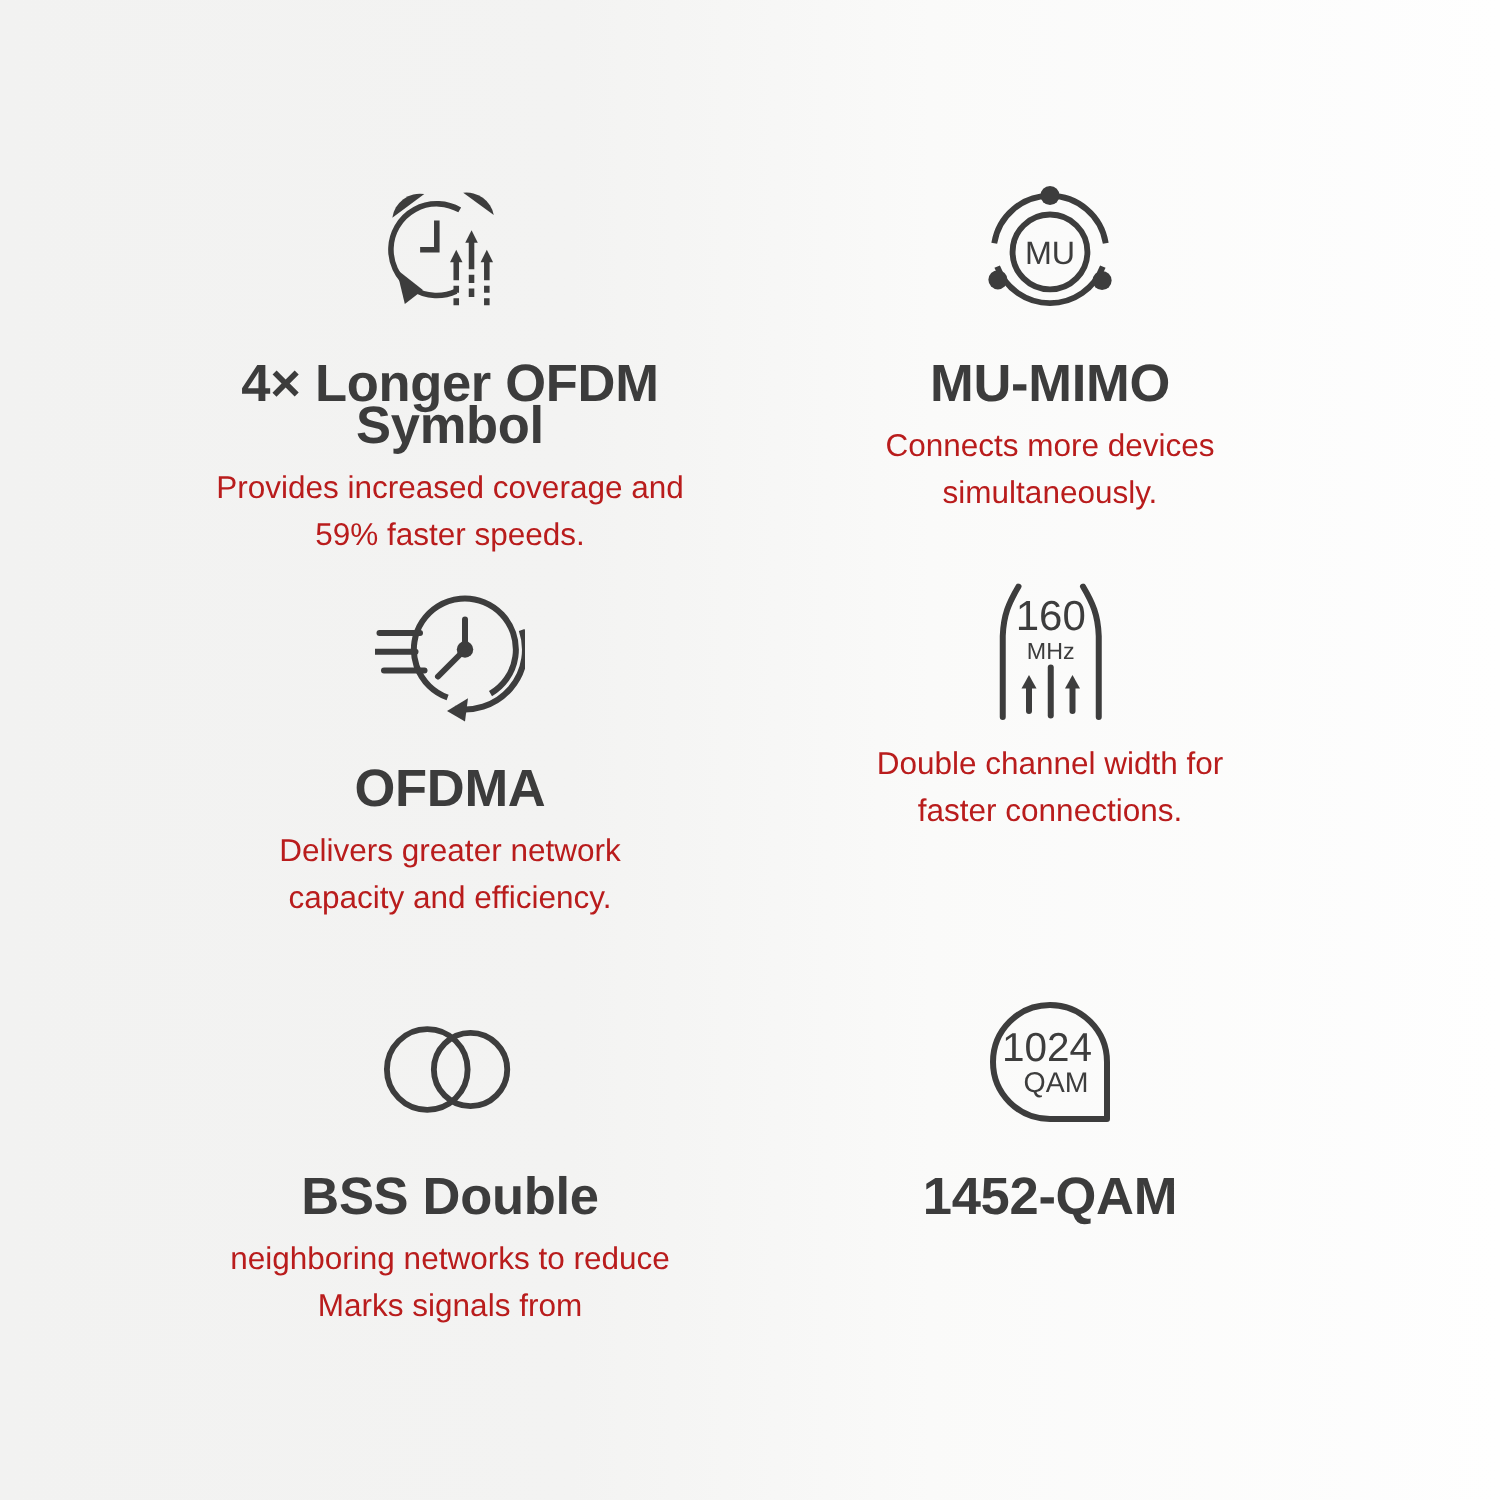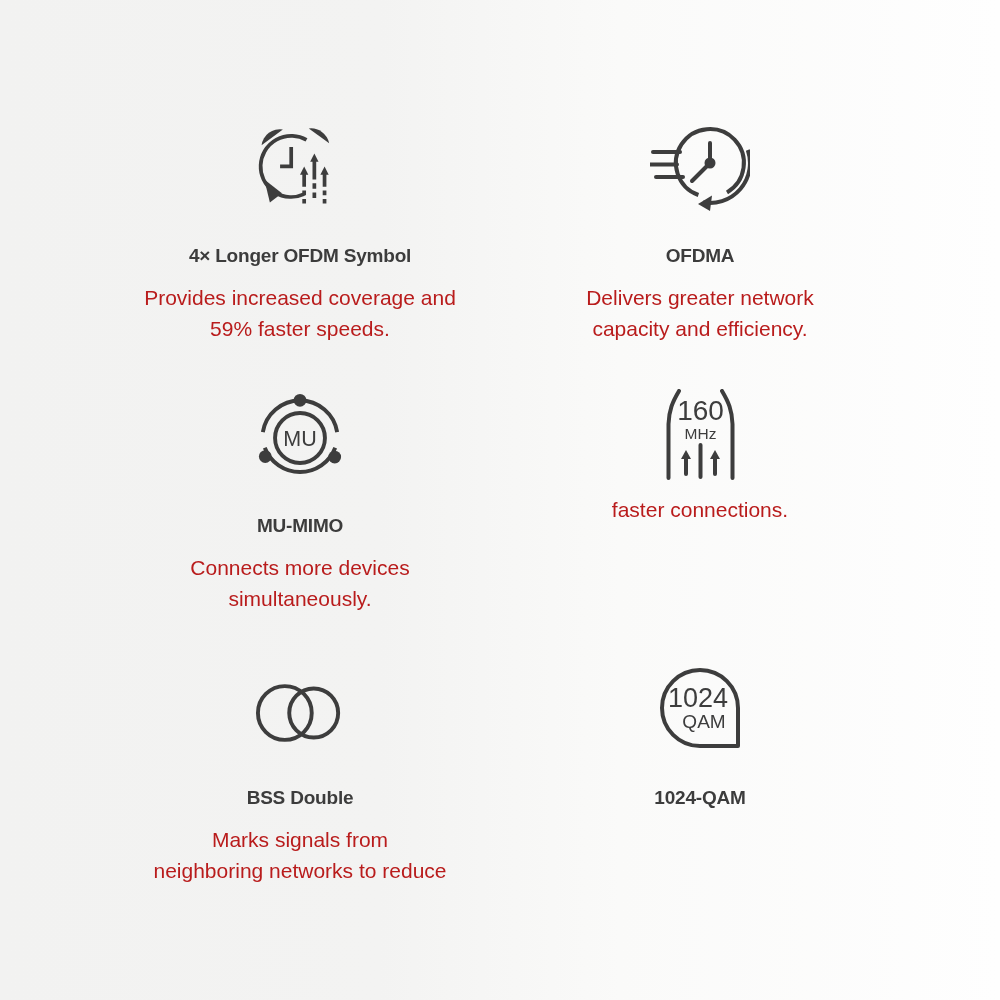--- a/index.html
+++ b/index.html
@@ -20,21 +20,21 @@
     display: flex; flex-direction: column; align-items: center;
     text-align: center;
   }
   .icon-box {
     height: 92px; display: flex; align-items: flex-end; justify-content: center;
   }
   .icon-box svg { display: block; }
   .icon-box.short svg { margin-bottom: 9px; }
   .title {
     margin: 30px 0 0 0;
-    font-size: 19px; line-height: 28px; font-weight: bold;
+    font-size: 35px; line-height: 28px; font-weight: bold;
     color: #3c3c3c; letter-spacing: -0.2px;
   }
   .desc {
     margin: 12px 0 0 0;
     font-size: 21px; line-height: 31px; font-weight: normal;
     color: #b91c1c;
   }
   .desc span { display: block; }
   .ic { stroke: #3d3d3d; fill: none; stroke-width: 4; }
   .ic-fill { fill: #3d3d3d; stroke: none; }
@@ -67,20 +67,39 @@
     </div>
     <h3 class="title">4× Longer OFDM Symbol</h3>
     <p class="desc">
       <span>Provides increased coverage and</span>
       <span>59% faster speeds.</span>
     </p>
   </div>
 
   <div class="cell">
     <div class="icon-box">
+      <svg width="90" height="90" viewBox="0 0 92 92">
+        <circle class="ic" cx="46" cy="47" r="25.5"></circle>
+        <text class="ic-txt" x="46" y="55" font-size="22">MU</text>
+        <path class="ic" d="M 8,41 A 38.5 38.5 0 0 1 84,41"></path>
+        <path class="ic" d="M 10,57 A 38.5 38.5 0 0 0 82,57"></path>
+        <circle class="ic-fill" cx="46" cy="8.5" r="6.5"></circle>
+        <circle class="ic-fill" cx="10.5" cy="66" r="6.5"></circle>
+        <circle class="ic-fill" cx="81.5" cy="66.5" r="6.5"></circle>
+      </svg>
+    </div>
+    <h3 class="title">MU-MIMO</h3>
+    <p class="desc">
+      <span>Connects more devices</span>
+      <span>simultaneously.</span>
+    </p>
+  </div>
+
+  <div class="cell">
+    <div class="icon-box">
       <svg width="100" height="95" viewBox="0 0 100 95">
         <path class="ic" d="M 48.4,78 A 34 34 0 1 1 77,75.4"></path>
         <path class="ic" d="M 97.8,33 A 40 40 0 0 1 53,85.4"></path>
         <polygon class="ic-fill" points="48,87 62,78.5 60,94"></polygon>
         <circle class="ic-fill" cx="60" cy="46" r="5.5"></circle>
         <line class="ic" x1="60" y1="46" x2="60" y2="26" stroke-width="4.5" stroke-linecap="round"></line>
         <line class="ic" x1="60" y1="46" x2="42" y2="64" stroke-width="4.5" stroke-linecap="round"></line>
         <line class="ic" x1="3" y1="35" x2="30" y2="35" stroke-width="4.5" stroke-linecap="round"></line>
         <line class="ic" x1="0" y1="47.5" x2="27" y2="47.5" stroke-width="4.5" stroke-linecap="round"></line>
         <line class="ic" x1="6" y1="60" x2="33" y2="60" stroke-width="4.5" stroke-linecap="round"></line>
@@ -88,76 +107,58 @@
     </div>
     <h3 class="title">OFDMA</h3>
     <p class="desc">
       <span>Delivers greater network</span>
       <span>capacity and efficiency.</span>
     </p>
   </div>
 
   <div class="cell">
     <div class="icon-box">
-      <svg width="90" height="90" viewBox="0 0 92 92">
-        <circle class="ic" cx="46" cy="47" r="25.5"></circle>
-        <text class="ic-txt" x="46" y="55" font-size="22">MU</text>
-        <path class="ic" d="M 8,41 A 38.5 38.5 0 0 1 84,41"></path>
-        <path class="ic" d="M 10,57 A 38.5 38.5 0 0 0 82,57"></path>
-        <circle class="ic-fill" cx="46" cy="8.5" r="6.5"></circle>
-        <circle class="ic-fill" cx="10.5" cy="66" r="6.5"></circle>
-        <circle class="ic-fill" cx="81.5" cy="66.5" r="6.5"></circle>
-      </svg>
-    </div>
-    <h3 class="title">MU-MIMO</h3>
-    <p class="desc">
-      <span>Connects more devices</span>
-      <span>simultaneously.</span>
-    </p>
-  </div>
-
-  <div class="cell">
-    <div class="icon-box">
       <svg width="95" height="93" viewBox="0 0 95 93">
         <path class="ic" d="M 26,2 C 19.5,13 16,21 15.5,35 L 15.5,89" stroke-width="4.5" stroke-linecap="round"></path>
         <path class="ic" d="M 69,2 C 75.5,13 79,21 79.5,35 L 79.5,89" stroke-width="4.5" stroke-linecap="round"></path>
         <text class="ic-txt" x="47.5" y="31" font-size="28">160</text>
         <text class="ic-txt" x="47.5" y="50" font-size="15.5">MHz</text>
         <line class="ic" x1="47.5" y1="56" x2="47.5" y2="88" stroke-linecap="round"></line>
         <polygon class="ic-fill" points="33,61 28,70 38,70"></polygon>
         <line class="ic" x1="33" y1="69" x2="33" y2="85" stroke-linecap="round"></line>
         <polygon class="ic-fill" points="62,61 57,70 67,70"></polygon>
         <line class="ic" x1="62" y1="69" x2="62" y2="85" stroke-linecap="round"></line>
       </svg>
     </div>
     <p class="desc">
+      <span>Double channel width for</span>
       <span>faster connections.</span>
     </p>
   </div>
 
   <div class="cell">
     <div class="icon-box short">
       <svg width="90" height="64" viewBox="0 0 92 64">
         <circle class="ic" cx="30.5" cy="32" r="27.5" stroke-width="4.5"></circle>
         <circle class="ic" cx="60" cy="32" r="25" stroke-width="4.5"></circle>
       </svg>
     </div>
     <h3 class="title">BSS Double</h3>
     <p class="desc">
+      <span>neighboring networks to reduce</span>
       <span>Marks signals from</span>
-      <span>neighboring networks to reduce</span>
     </p>
   </div>
 
   <div class="cell">
     <div class="icon-box">
       <svg width="92" height="92" viewBox="0 0 92 92">
         <path class="ic" d="M 84,84 L 84,46 A 38 38 0 1 0 46,84 Z" stroke-width="4.5" stroke-linejoin="round"></path>
         <text class="ic-txt" x="44" y="45" font-size="27">1024</text>
         <text class="ic-txt" x="50" y="66" font-size="19">QAM</text>
       </svg>
     </div>
-    <h3 class="title">1024-QAM</h3>
+    <h3 class="title">1452-QAM</h3>
     <p class="desc">
     </p>
   </div>
 
 </div>
 
 </body></html>

